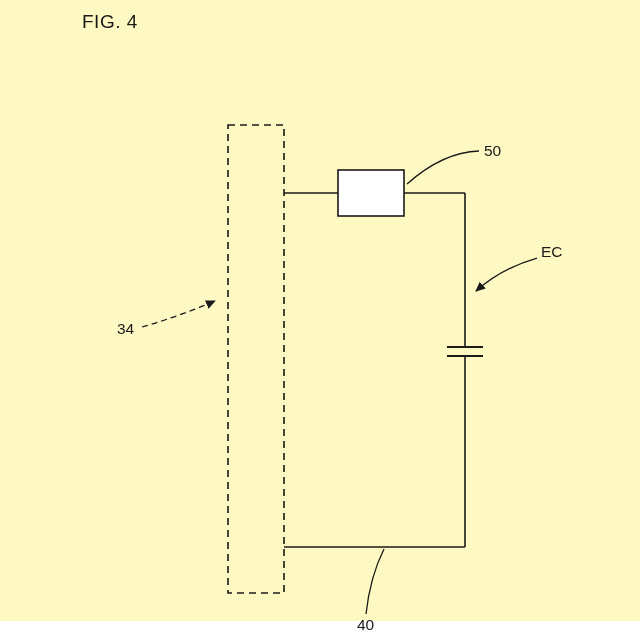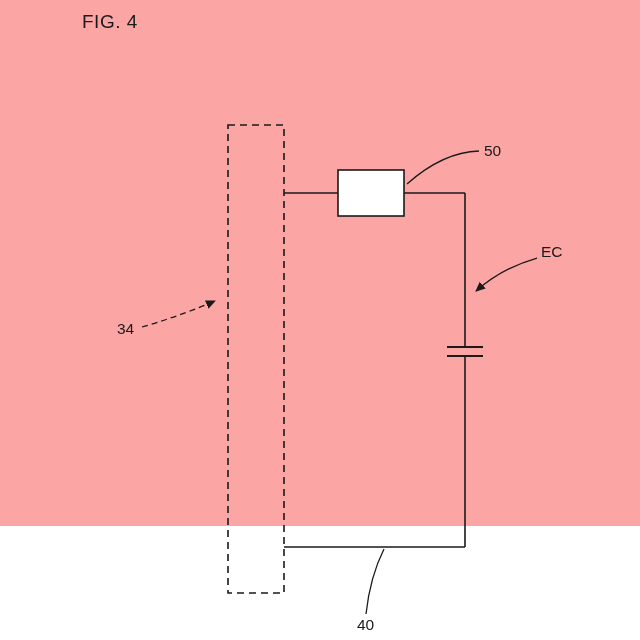--- a/index.html
+++ b/index.html
@@ -7,22 +7,22 @@
     padding: 0;
     background: #ffffff;
     width: 640px;
     height: 640px;
     overflow: hidden;
     font-family: "Liberation Sans", sans-serif;
   }
   .figure-canvas {
     position: relative;
     width: 640px;
-    height: 526px;
-    background: #fca5a5;
+    height: 621px;
+    background: #fef9c3;
   }
   svg {
     display: block;
   }
   text {
     fill: #1a1a1a;
     font-family: "Liberation Sans", sans-serif;
   }
   .fig-title {
     font-size: 19px;

